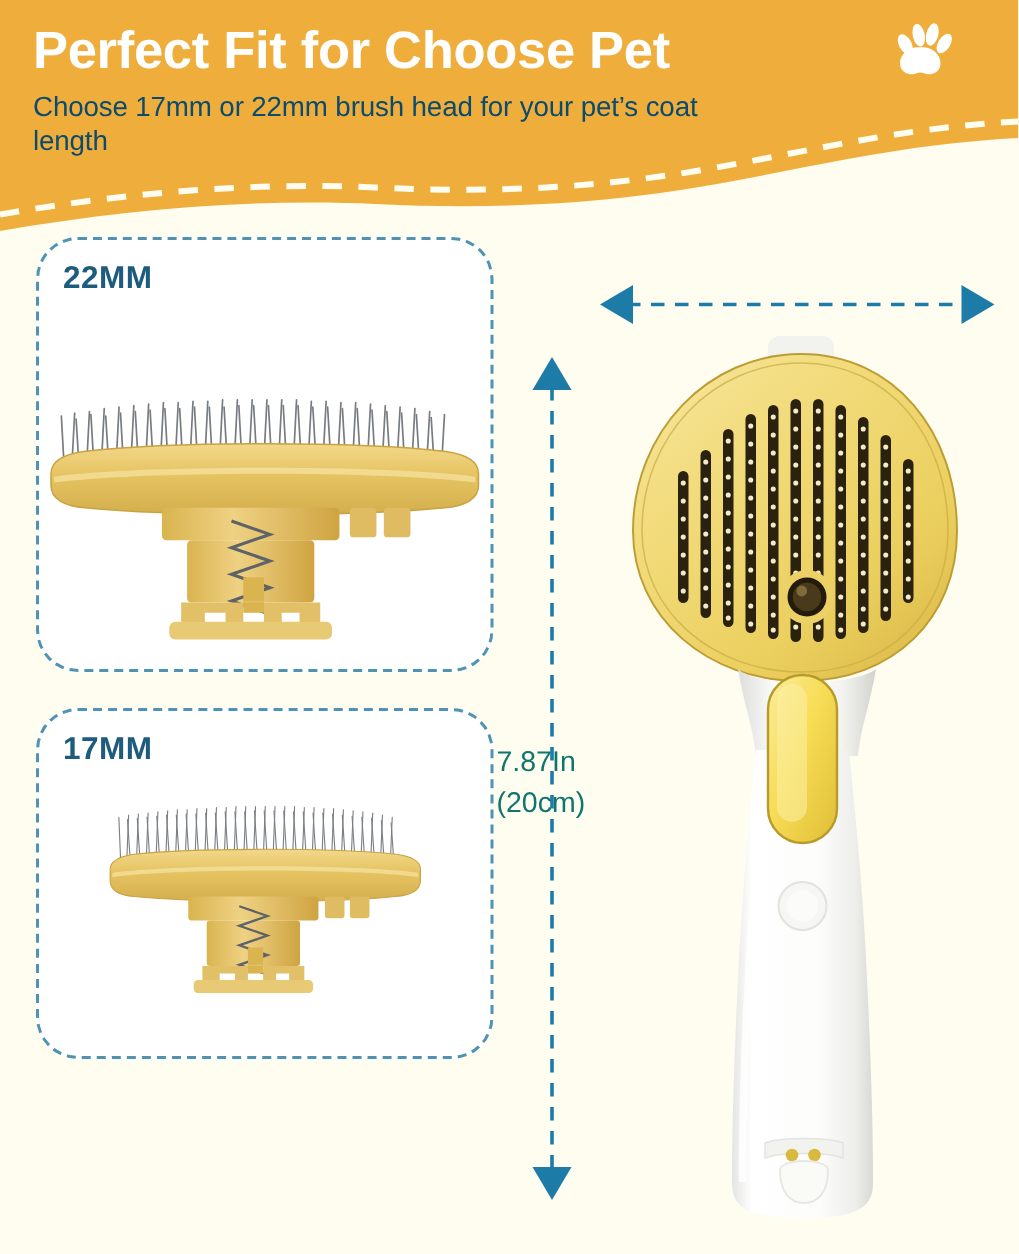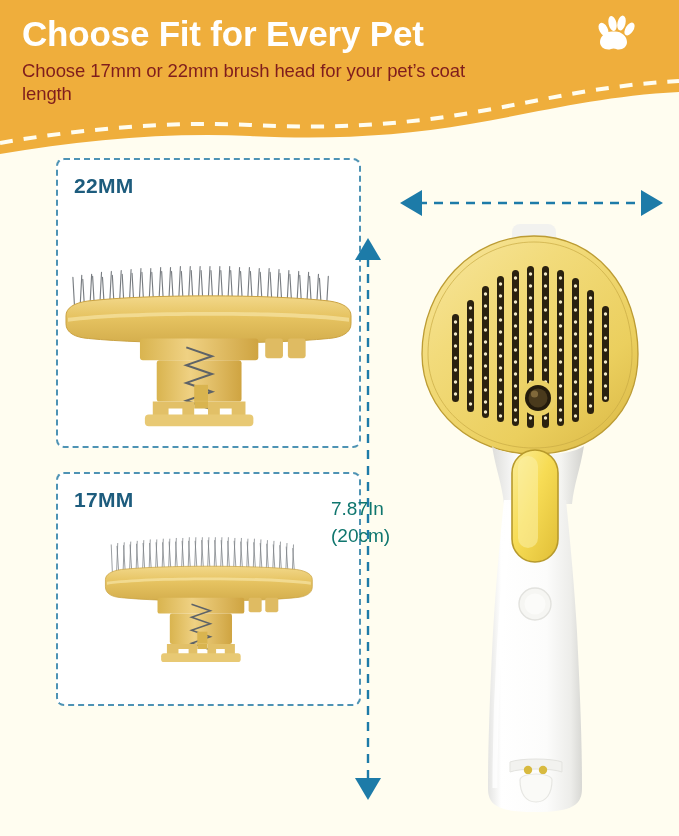--- a/index.html
+++ b/index.html
@@ -31,41 +31,40 @@
   }
   #header-title {
     color: #FFFFFF;
     font-size: 35px;
     font-weight: bold;
     letter-spacing: -0.2px;
     line-height: 42px;
     white-space: nowrap;
   }
   #header-subtitle {
-    color: #7f1d1d;
+    color: #0c4a6e;
     font-size: 18.5px;
     font-weight: normal;
     line-height: 23px;
     margin-top: 4px;
     width: 490px;
     letter-spacing: -0.1px;
   }
   #paw-icon {
     position: absolute;
     left: 594px; top: 13px;
     width: 42px; height: 42px;
   }
 
   
   .spec-card {
     position: absolute;
     background: #FFFFFF;
     border: 2px dashed #4E93B4;
-    border-radius: 8px;
-    margin-left: 32px;
+    border-radius: 28px;
   }
   #card-22mm { left: 24px; top: 158px; width: 305px; height: 290px; }
   #card-17mm { left: 24px; top: 472px; width: 305px; height: 234px; }
   .card-label {
     position: absolute;
     left: 16px; top: 14px;
     color: #1D5C7D;
     font-size: 21px;
     font-weight: bold;
     letter-spacing: 0.3px;
@@ -110,21 +109,21 @@
       <path d="M0,0 L679,0 L679,92
                C600,96 540,112 470,124
                C400,136 330,140 250,136
                C170,132 80,140 0,154 Z" fill="#EFAE3C"></path>
       <path d="M0,143 C80,129 170,121 250,125
                C330,129 400,125 470,113
                C540,101 600,85 679,81" fill="none" stroke="#FFFDF0" stroke-width="4" stroke-dasharray="13 11" stroke-linecap="butt"></path>
     </svg>
 
     <div id="header-text-wrap">
-      <div id="header-title">Choose Fit for Every Pet</div>
+      <div id="header-title">Perfect Fit for Choose Pet</div>
       <div id="header-subtitle">Choose 17mm or 22mm brush head for your pet’s coat length</div>
     </div>
 
     <svg id="paw-icon" viewBox="0 0 42 42">
       <ellipse cx="9.5" cy="16.5" rx="4.2" ry="7.2" transform="rotate(-28 9.5 16.5)" fill="#FFFFFF"></ellipse>
       <ellipse cx="18.5" cy="10.5" rx="4.0" ry="7.6" transform="rotate(-12 18.5 10.5)" fill="#FFFFFF"></ellipse>
       <ellipse cx="27.5" cy="10.0" rx="4.0" ry="7.6" transform="rotate(14 27.5 10)" fill="#FFFFFF"></ellipse>
       <ellipse cx="35.5" cy="16.0" rx="4.0" ry="7.2" transform="rotate(32 35.5 16)" fill="#FFFFFF"></ellipse>
       <path d="M21 18.5c6.8 0 12 5.0 12 10.6 0 4.6-3.6 7.4-8.2 7.4-2.3 0-3.0-1.1-5.2-1.1-2.2 0-3.0 1.1-5.3 1.1-4.6 0-8.3-2.8-8.3-7.4 0-5.6 5.4-10.6 12-10.6 z" fill="#FFFFFF"></path>
     </svg>

